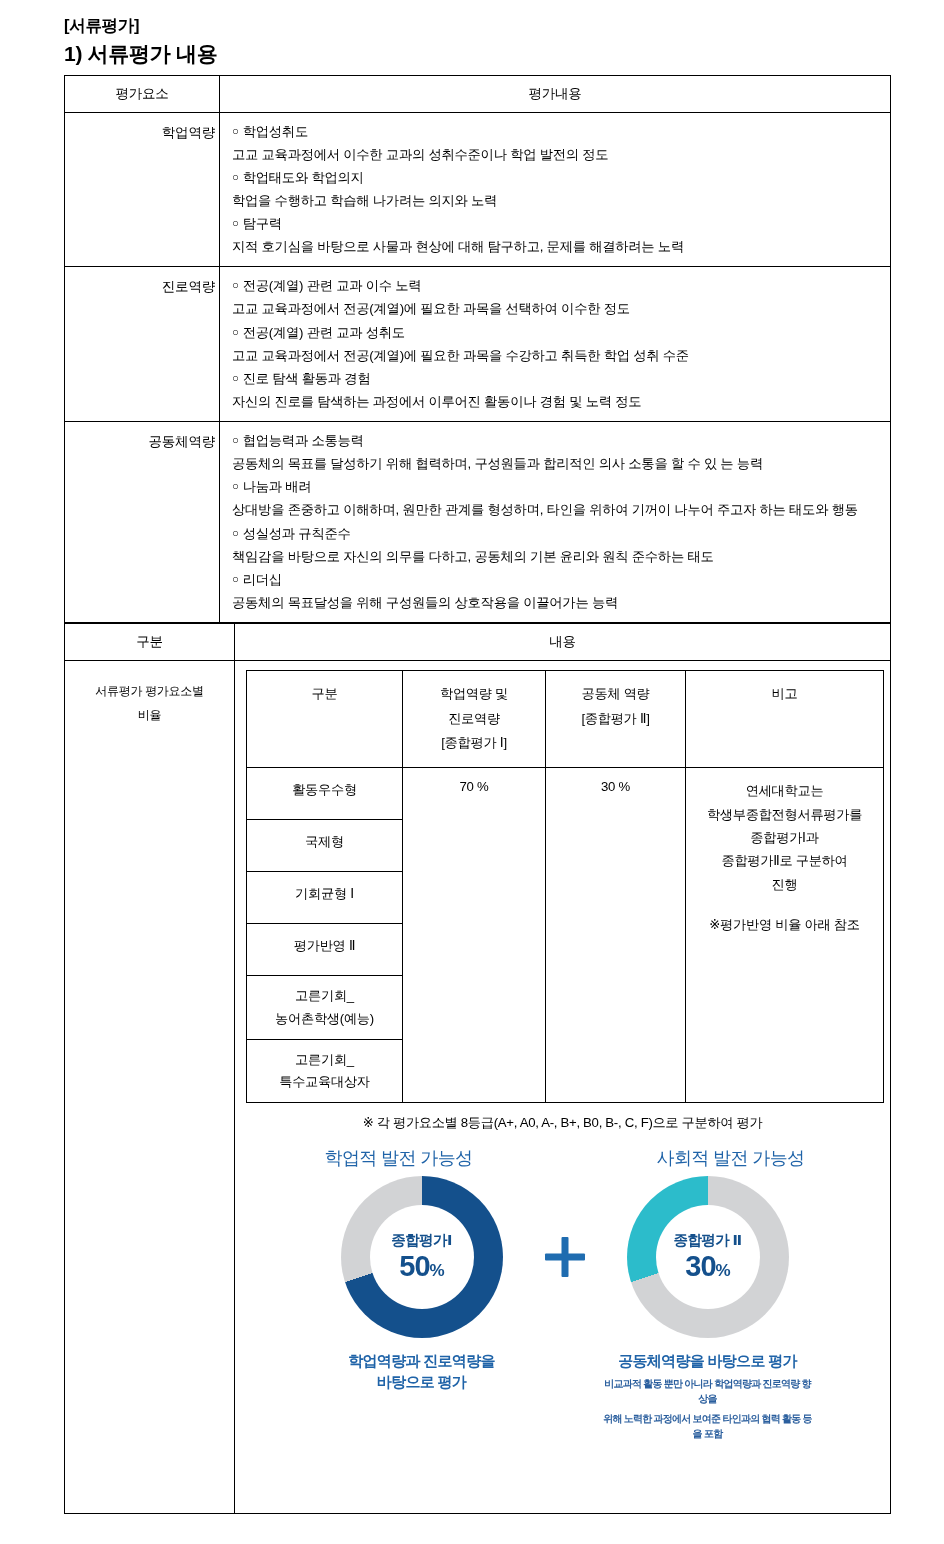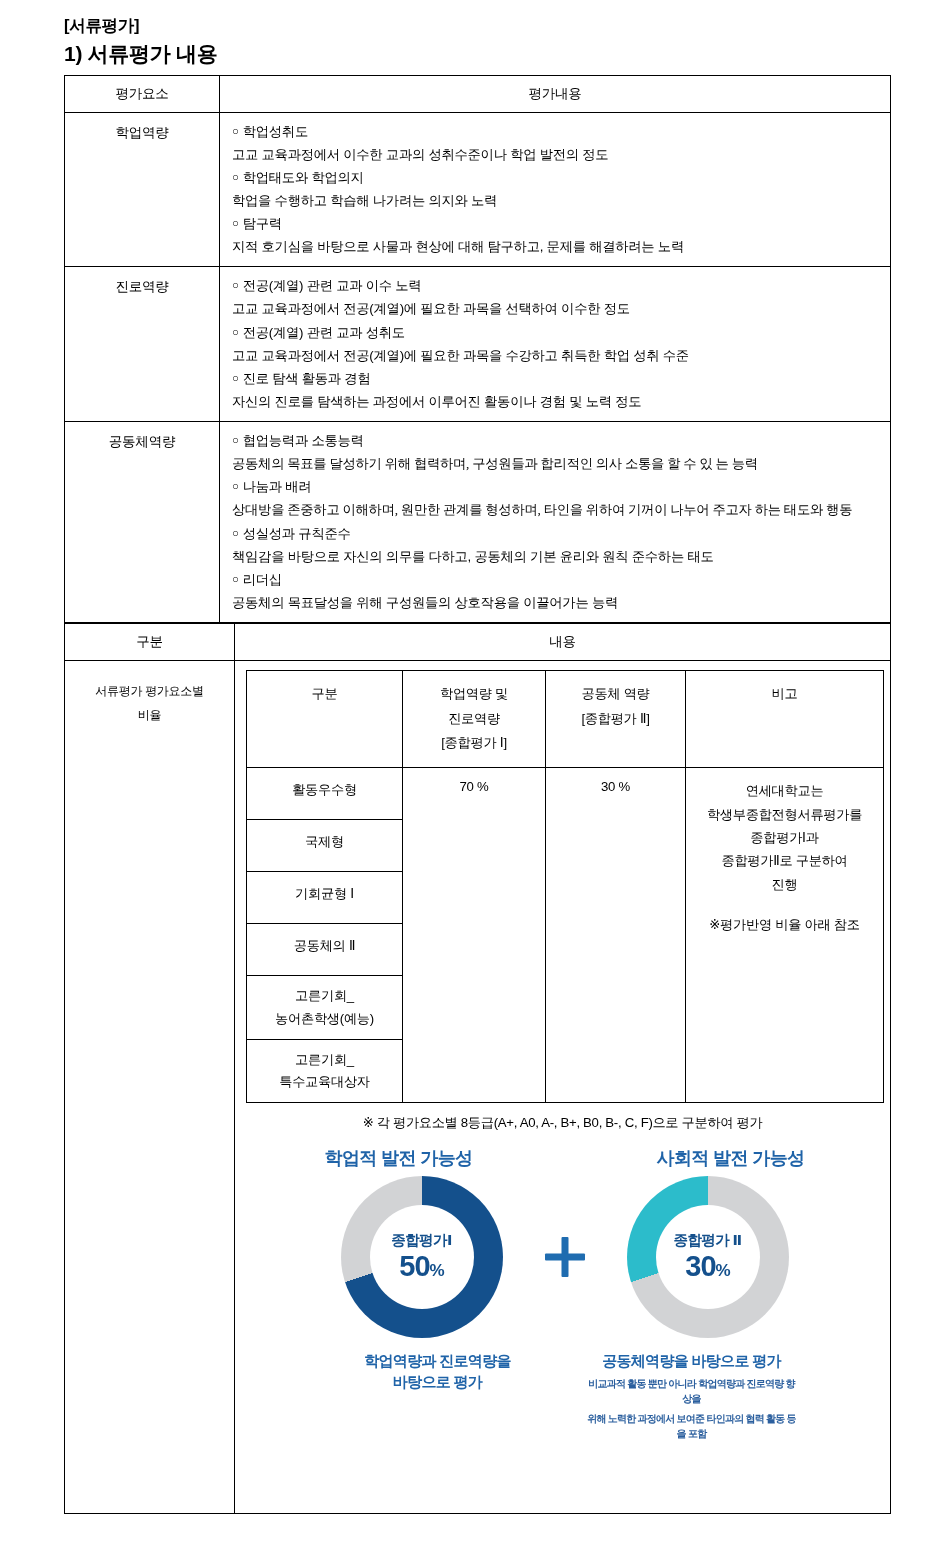--- a/index.html
+++ b/index.html
@@ -60,37 +60,36 @@
     font-size: 13.5px;
     letter-spacing: -0.2px;
     padding: 9px 4px 9px 4px !important;
   }
 
   
   .t1 col.c1 { width: 155px; }
   .t1 col.c2 { width: 671px; }
 
   .cat-cell {
-    text-align: center;
+    text-align: right;
     font-size: 13.5px;
     letter-spacing: -0.2px;
     padding: 11px 4px 6px 4px !important;
   }
   .desc-cell {
     padding: 7px 10px 8px 12px !important;
     font-size: 13.3px;
     letter-spacing: -0.25px;
   }
   .desc-cell .line {
     line-height: 1.74;
     white-space: nowrap;
   }
   .desc-cell .line.wrap {
     white-space: normal;
-    font-family: Liberation Serif, serif;
   }
   .bullet-mark {
     font-size: 11.5px;
     vertical-align: 1px;
     margin-right: 4px;
   }
 
   
   .t2 col.d1 { width: 170px; }
   .t2 col.d2 { width: 656px; }
@@ -167,21 +166,21 @@
     padding-bottom: 60px;
   }
   .info-head {
     display: flex;
     justify-content: center;
     gap: 122px;
     padding: 8px 0 4px 0;
   }
   .info-head .cap {
     font-size: 18px;
-    font-weight: bold;
+    font-weight: normal;
     color: #1f63a8;
     letter-spacing: -0.6px;
     text-align: center;
     width: 210px;
   }
   .donut-row {
     display: flex;
     justify-content: center;
     align-items: center;
     gap: 16px;
@@ -252,20 +251,21 @@
   .plus::after {
     top: 50%;
     left: 2px;
     height: 7px;
     width: 40px;
     transform: translateY(-50%);
   }
   .foot-row {
     display: flex;
     justify-content: center;
+    gap: 16px;
     margin-top: 12px;
   }
   .foot-col {
     width: 210px;
     text-align: center;
   }
   .foot-col .big {
     font-size: 15px;
     font-weight: bold;
     color: #1f63a8;
@@ -399,21 +399,21 @@
                   <div>※평가반영 비율 아래 참조</div>
                 </td>
               </tr>
               <tr>
                 <td class="type-cell">국제형</td>
               </tr>
               <tr>
                 <td class="type-cell">기회균형 Ⅰ</td>
               </tr>
               <tr>
-                <td class="type-cell">공동체의 Ⅱ</td>
+                <td class="type-cell">평가반영 Ⅱ</td>
               </tr>
               <tr>
                 <td class="type-cell two-line">
                   <div>고른기회_</div>
                   <div>농어촌학생(예능)</div>
                 </td>
               </tr>
               <tr>
                 <td class="type-cell two-line">
                   <div>고른기회_</div>

